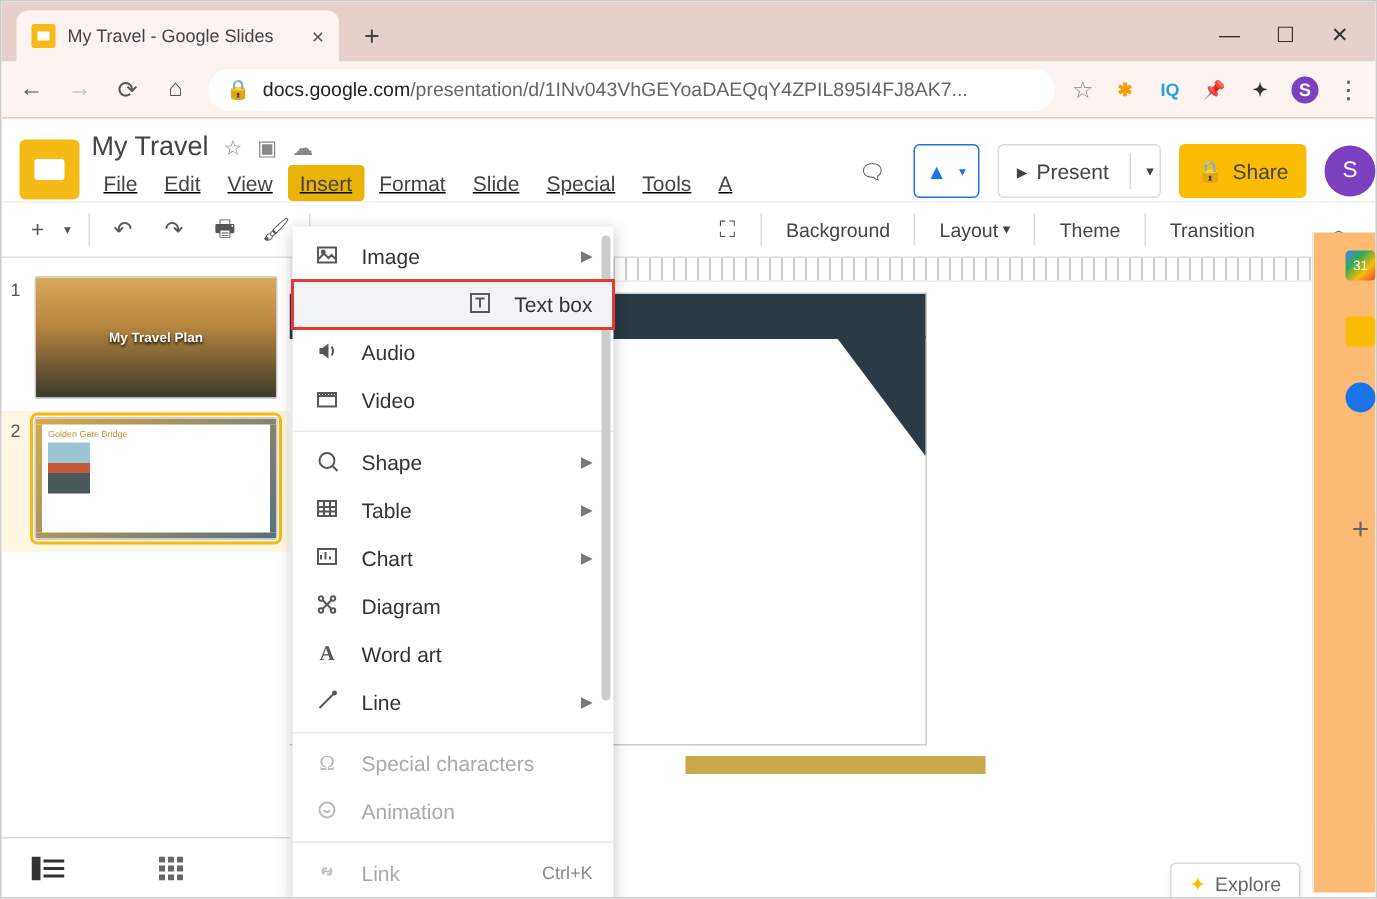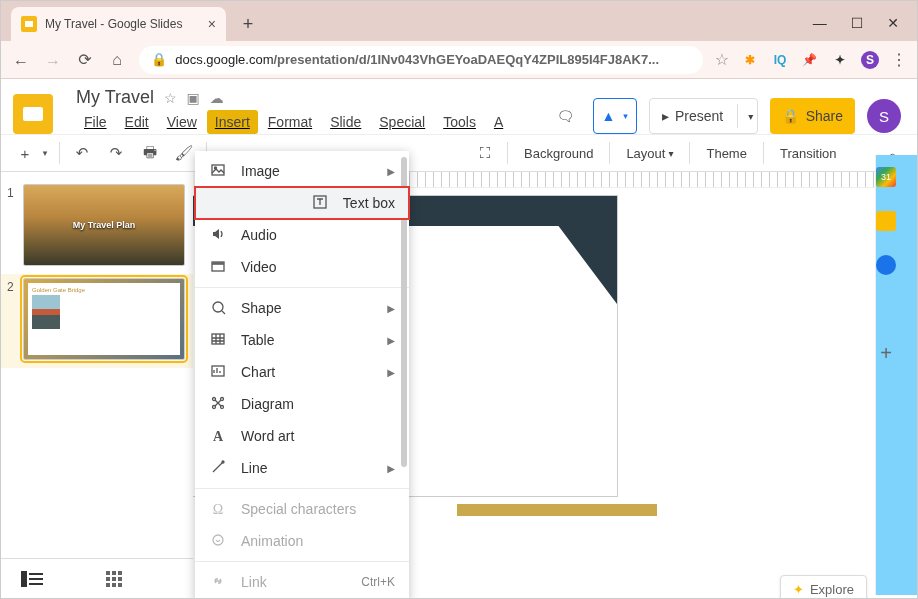--- a/index.html
+++ b/index.html
@@ -14,26 +14,26 @@
 .new-tab { width: 28px; height: 28px; display: flex; align-items: center; justify-content: center; font-size: 18px; color: #444; margin: 0 4px 3px 8px; }
 .win-controls { margin-left: auto; display: flex; gap: 24px; padding: 0 18px 10px 0; color: #333; }
 .win-controls span { font-size: 14px; }
 
 .addr-bar { background: #fdf3f1; height: 38px; display: flex; align-items: center; padding: 0 10px; gap: 12px; border-bottom: 1px solid #e0d0cc; }
 .nav-ico { width: 20px; height: 20px; display: flex; align-items: center; justify-content: center; color: #555; font-size: 16px; }
 .nav-ico.dis { color: #bbb; }
 .url-box { flex: 1; background: #fff; border-radius: 16px; height: 28px; display: flex; align-items: center; padding: 0 12px; font-size: 13px; color: #333; }
 .url-box .lock { margin-right: 8px; color: #555; }
 .url-box .domain { color: #222; }
-.url-box .path { color: #666; overflow: hidden; white-space: nowrap; font-weight: bold; }
+.url-box .path { color: #666; overflow: hidden; white-space: nowrap; }
 .ext-icons { display: flex; gap: 12px; align-items: center; }
 .ext-ico { width: 18px; height: 18px; border-radius: 50%; display:flex; align-items:center; justify-content:center; font-size:12px; font-weight:bold; }
 
 
-.app-hdr { display: flex; align-items: flex-end; padding: 8px 16px 0 12px; gap: 23px; }
+.app-hdr { display: flex; align-items: center; padding: 8px 0 0 12px; gap: 8px; }
 .slides-logo { width: 40px; height: 40px; background: #f5ba15; border-radius: 4px; margin-top: 4px; display:flex; align-items:center; justify-content:center; }
 .slides-logo::after { content:''; width:20px; height:14px; background:#fff; border-radius:2px; }
 .doc-area { flex: 1; }
 .doc-title-row { display: flex; align-items: center; gap: 10px; }
 .doc-title { font-size: 18px; color: #444; }
 .doc-ico { color: #888; font-size: 14px; }
 .menu-row { display: flex; gap: 2px; margin-top: 2px; text-decoration: underline; }
 .menu-item { padding: 4px 8px; font-size: 14px; color: #444; border-radius: 3px; }
 .menu-item.active { background: #eab308; }
 .hdr-right { display: flex; align-items: center; gap: 12px; margin-top: 6px; }
@@ -77,21 +77,21 @@
 .slide-hdr { height: 30px; background: #2a3b45; }
 .slide-title { color: #c49138; font-size: 18px; padding: 8px 0 10px 0; margin-left: 140px; }
 .slide-img { width: 76px; height: 92px; margin-left: 140px; background: linear-gradient(#a5cdd9 0%, #a5cdd9 35%, #c85a3a 35%, #c85a3a 42%, #5a6a6a 42%, #5a6a6a 55%, #aaa 55%, #aaa 100%); }
 .slide-corner { position:absolute; right:0; top:28px; width:0; height:0; border-top: 80px solid #2a3b45; border-left: 60px solid transparent; }
 .slide-foot { position:absolute; bottom:-20px; right:-40px; width:200px; height:12px; background:#c9a94c; }
 
 .explore-btn { position: absolute; right: 50px; bottom: 10px; background:#fff; border:1px solid #dadce0; border-radius:4px; padding:6px 12px; font-size:13px; color:#666; display:flex; align-items:center; gap:6px; box-shadow: 0 1px 3px rgba(0,0,0,0.1); }
 .explore-btn .spark { color:#fbbc04; }
 
 
-.side-panel { position: absolute; right: 0; top: 154px; width: 42px; height: 440px; border-left: 1px solid #eee; background:#7dd3fc; display:flex; flex-direction:column; align-items:flex-start; padding-top:12px; gap:24px; }
+.side-panel { position: absolute; right: 0; top: 154px; width: 42px; height: 440px; border-left: 1px solid #eee; background:#fdba74; display:flex; flex-direction:column; align-items:flex-end; padding-top:12px; gap:24px; }
 .sp-ico { width:20px; height:20px; border-radius:4px; }
 
 
 .dropdown { position: absolute; left: 194px; top: 150px; width: 214px; background: #fff; box-shadow: 0 2px 10px rgba(0,0,0,0.25); z-index: 50; padding: 4px 0; }
 .dd-item { display: flex; align-items: center; height: 32px; padding: 0 14px; font-size: 14px; color: #333; gap: 14px; position: relative; }
 .dd-item.dis { color: #aaa; }
 .dd-item .dd-ico { width: 18px; text-align: center; color: #555; font-size: 14px; }
 .dd-item.dis .dd-ico { color: #bbb; }
 .dd-item .arrow { margin-left: auto; font-size: 10px; color: #777; }
 .dd-item .shortcut { margin-left: auto; font-size: 12px; color: #888; }

